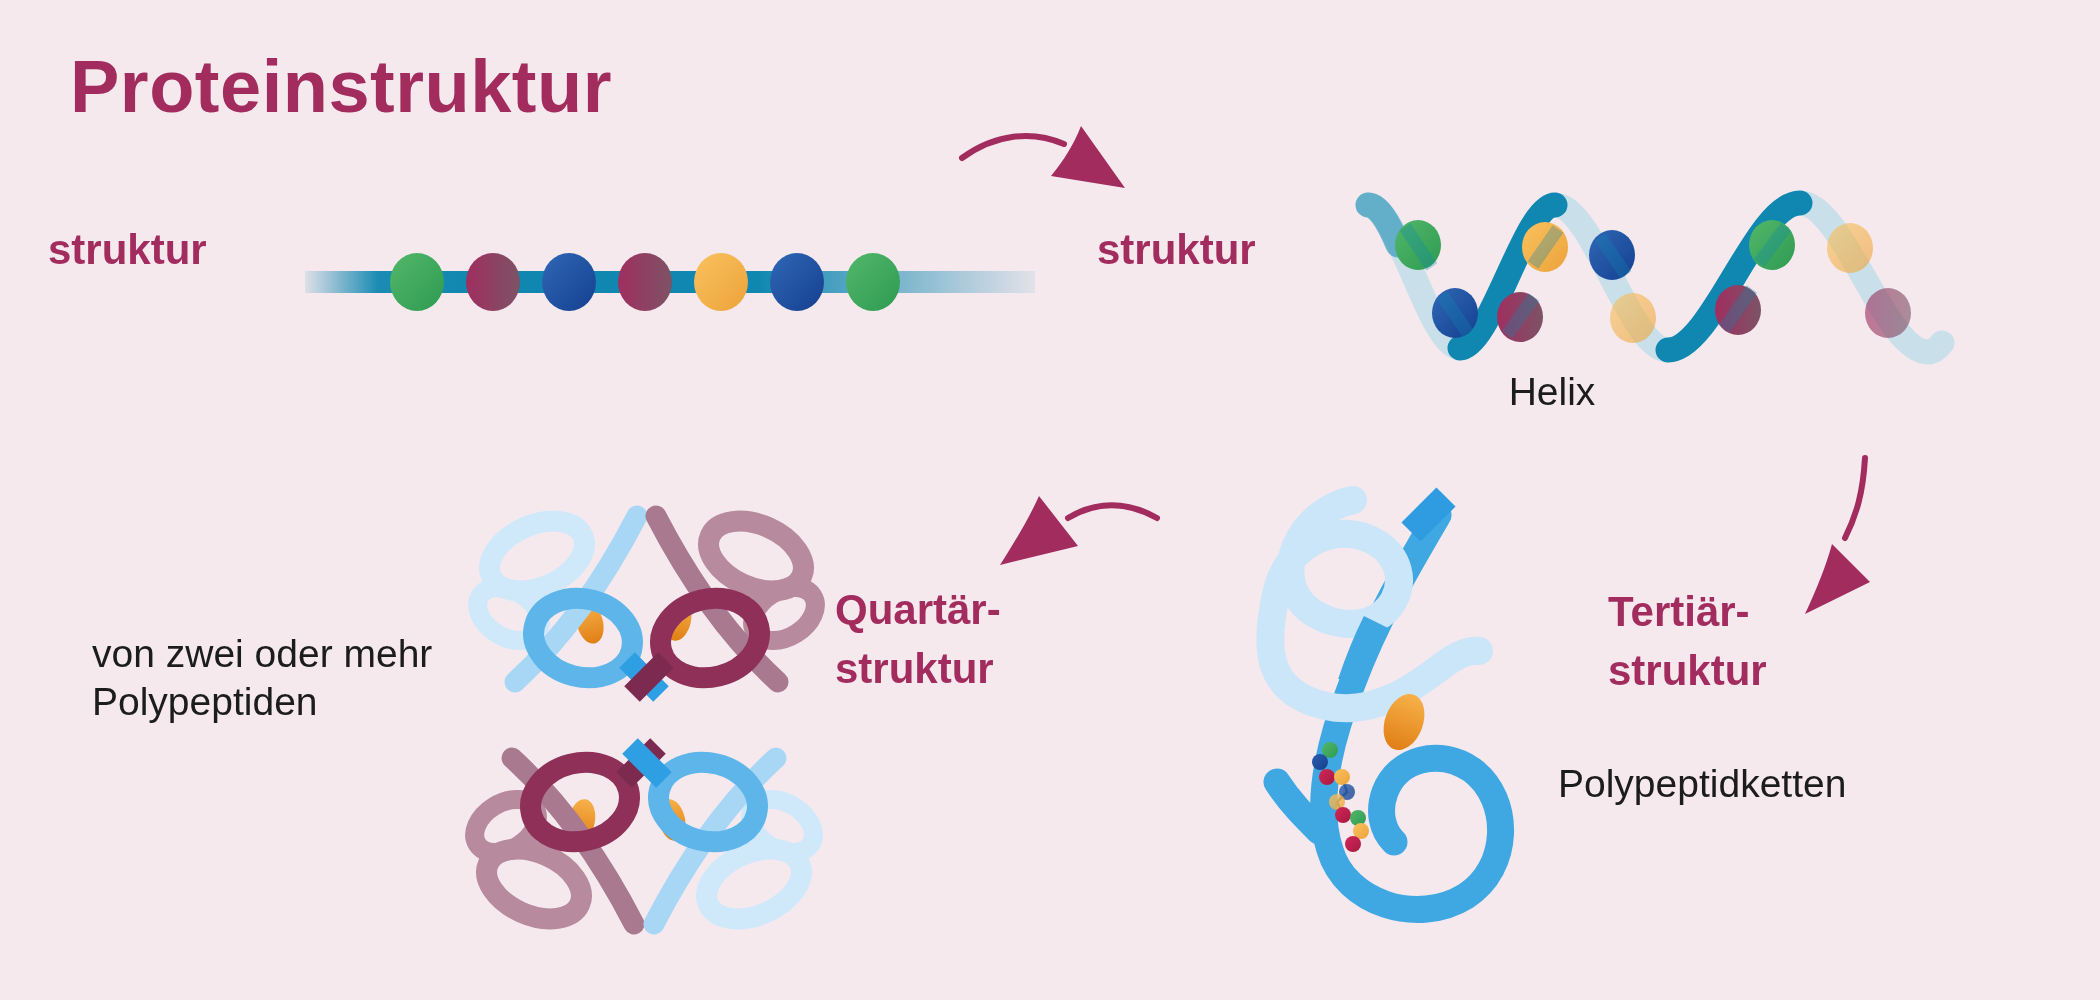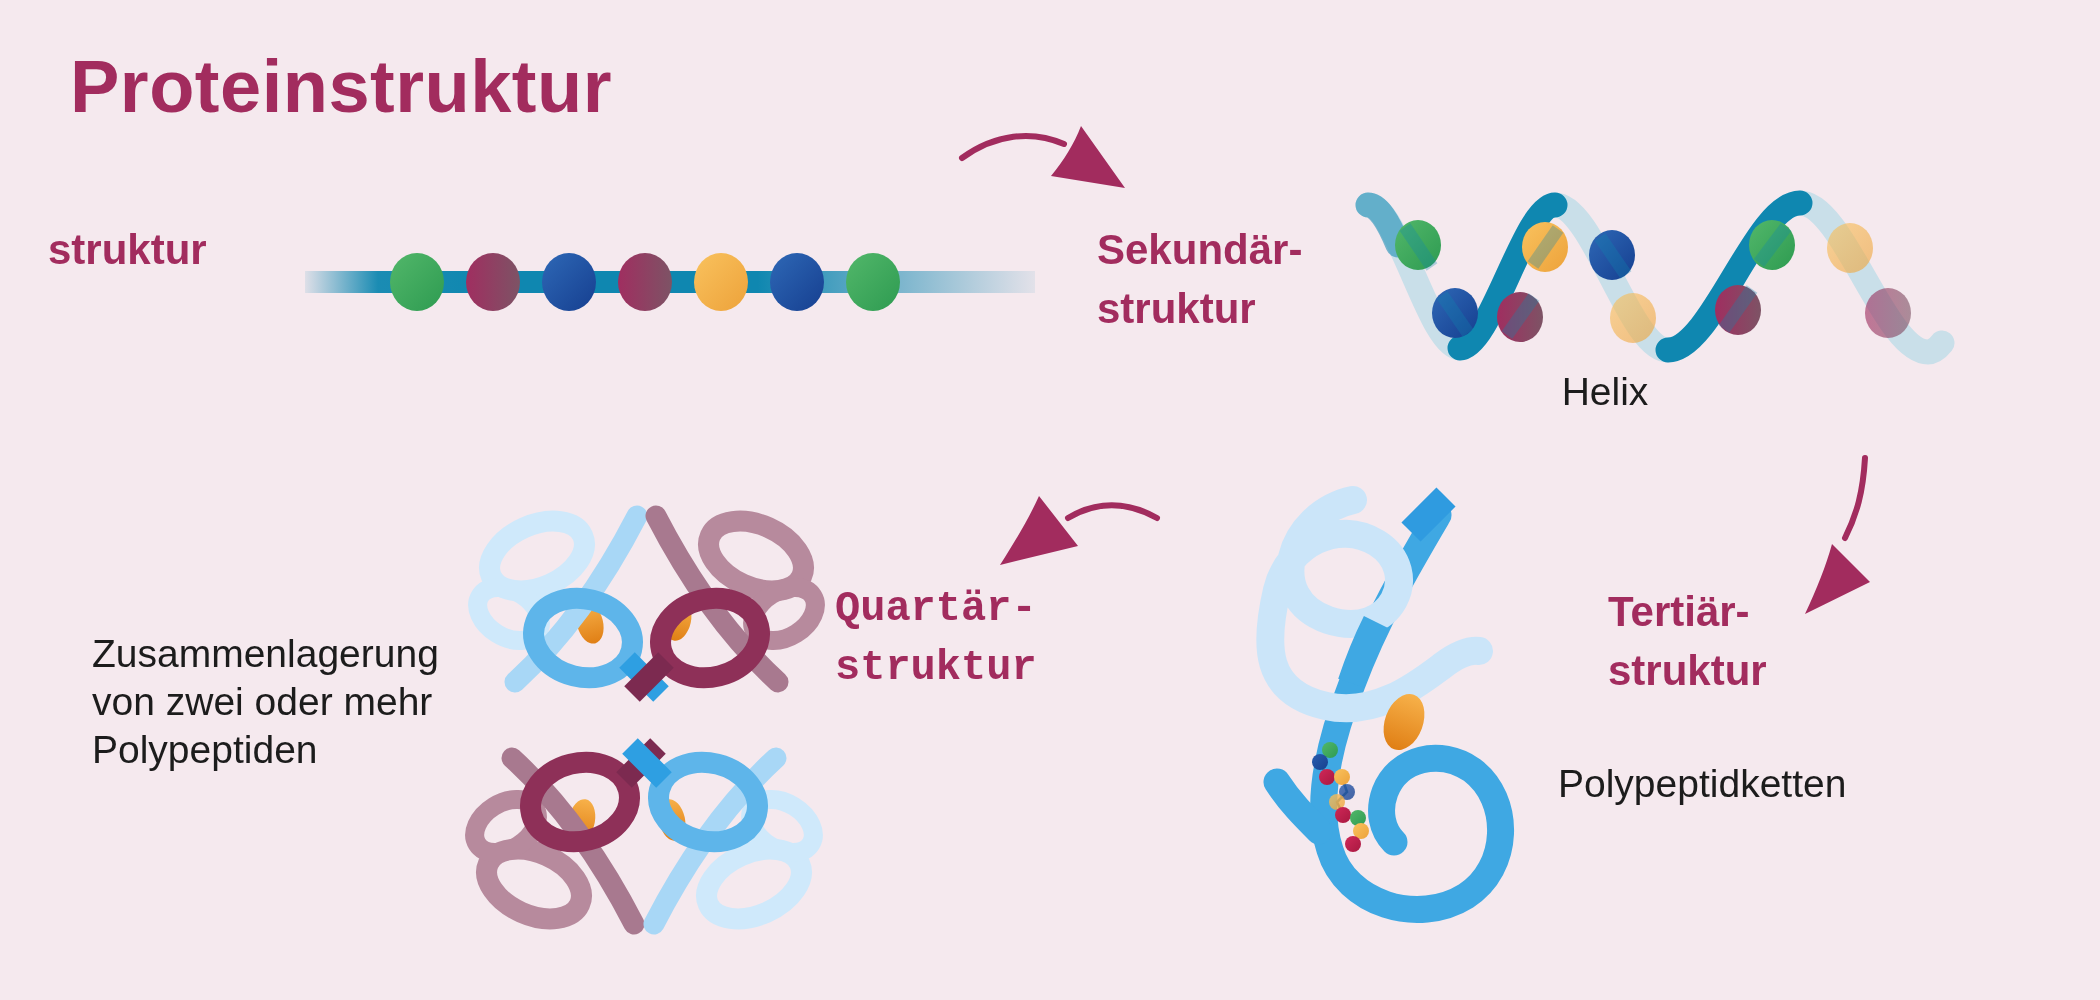--- a/index.html
+++ b/index.html
@@ -70,41 +70,39 @@
     </defs>
   </svg>
 
   <div class="title">Proteinstruktur</div>
 
   <div class="lbl" style="left:48px;top:220px;">
     <span>struktur</span>
   </div>
 
   <div class="lbl" style="left:1097px;top:220px;">
-    <span>Sekundär-</span>
     <span>struktur</span>
   </div>
 
   <div class="lbl" style="left:1608px;top:582px;">
     <span>Tertiär-</span>
     <span>struktur</span>
   </div>
 
-  <div class="lbl" style="left:835px;top:580px;font-family:Liberation Mono, monospace;">
+  <div class="lbl" style="left:835px;top:580px;">
     <span>Quartär-</span>
     <span>struktur</span>
   </div>
 
 
-  <div class="cap center" style="left:1525px;top:368px;width:160px;">Helix</div>
+  <div class="cap center" style="left:1472px;top:368px;width:160px;">Helix</div>
 
   <div class="cap" style="left:1558px;top:760px;">Polypeptidketten</div>
 
   <div class="cap" style="left:92px;top:630px;">
-    <span>Zusammenlagerung</span>
     <span>von zwei oder mehr</span>
     <span>Polypeptiden</span>
   </div>
 
   <svg style="left:280px;top:225px;" width="780" height="120" viewBox="0 0 780 120">
     <rect x="25" y="46" width="730" height="22" fill="url(#grad-bar)"></rect>
     <g>
       <ellipse class="bead" cx="137" cy="57" rx="27" ry="29" fill="url(#grad-green)"></ellipse>
       <ellipse class="bead" cx="213" cy="57" rx="27" ry="29" fill="url(#grad-wine)"></ellipse>
       <ellipse class="bead" cx="289" cy="57" rx="27" ry="29" fill="url(#grad-blue)"></ellipse>

